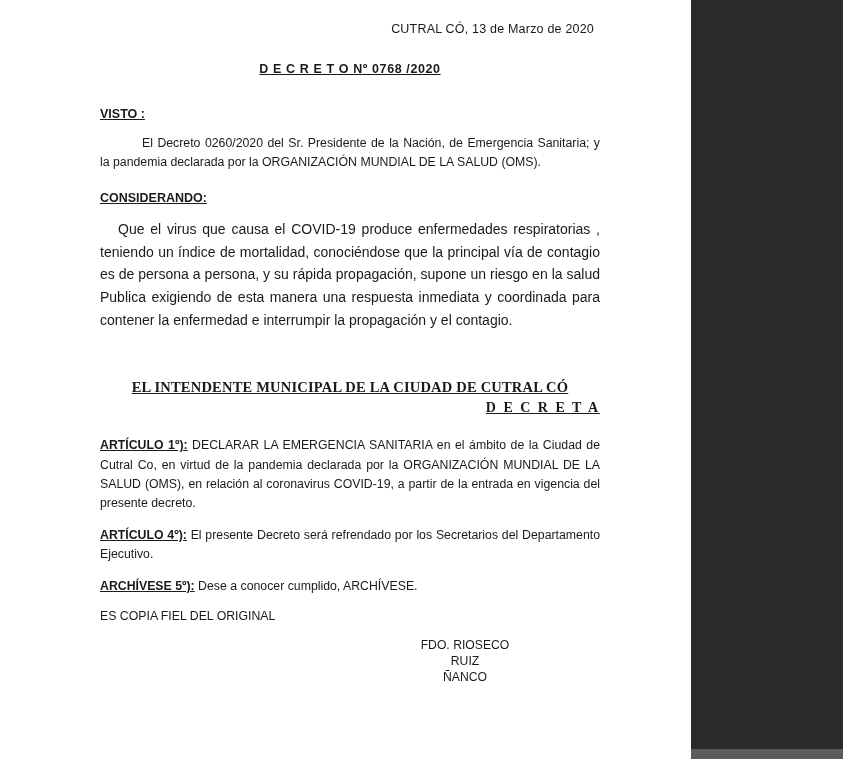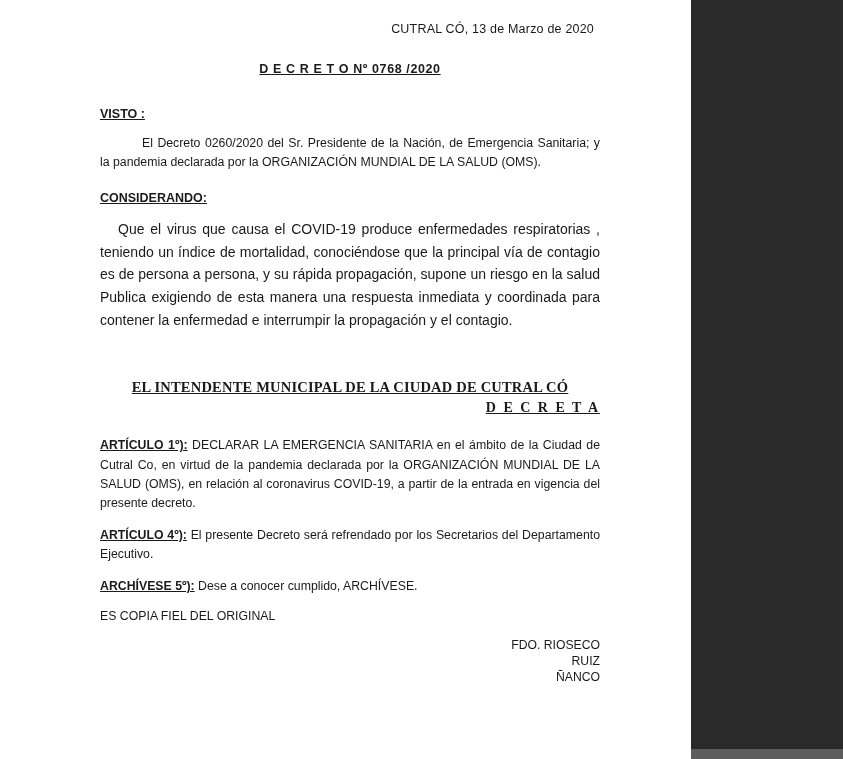--- a/index.html
+++ b/index.html
@@ -132,21 +132,21 @@
     font-size: 12.3px;
     margin: 2px 0 0 0;
   }
   .signatures {
     margin-top: 14px;
     text-align: center;
     padding-left: 230px;
     font-size: 12.2px;
     line-height: 1.32;
   }
-  .sig-line { white-space: nowrap; text-align: right; }
+  .sig-line { white-space: nowrap; }
 </style>
 </head>
 <body>
 
 <div class="screen">
 
   <div class="gutter-right"></div>
   <div class="gutter-bottom-bar"></div>
 
   <div class="page">

